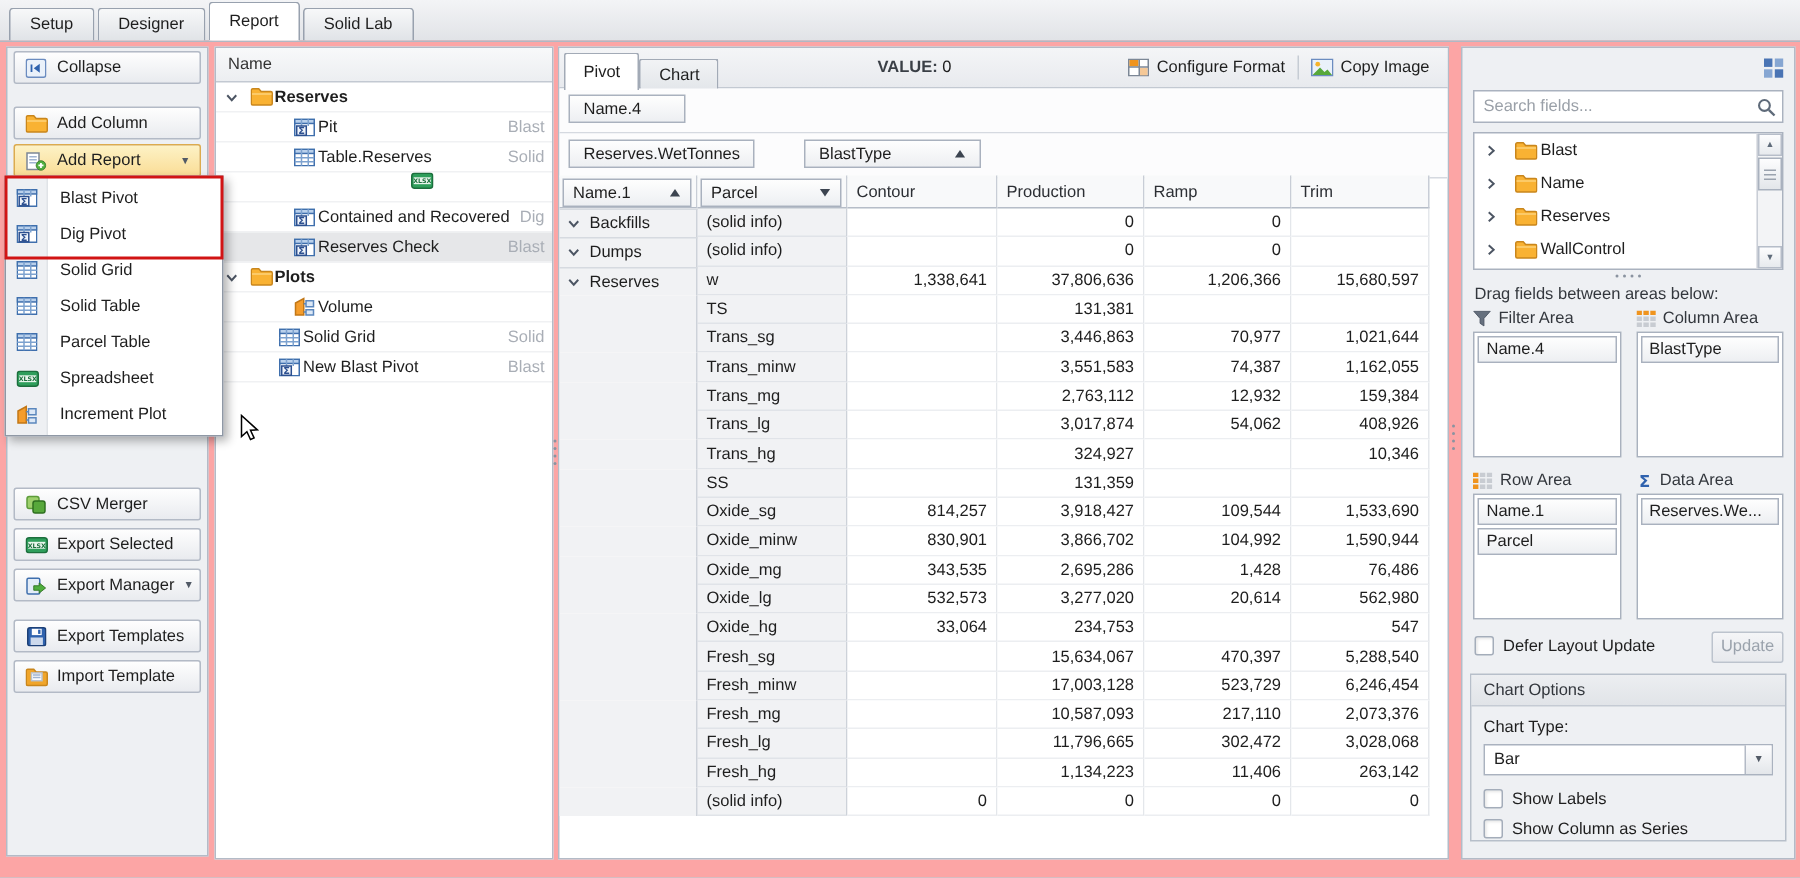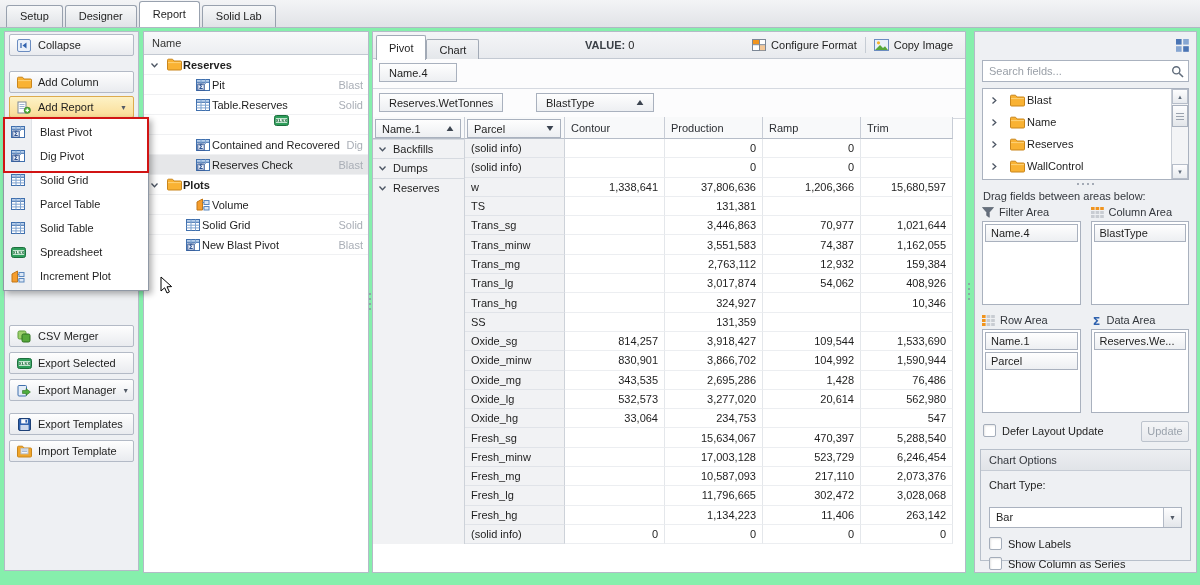--- a/index.html
+++ b/index.html
@@ -1,16 +1,16 @@
 <!DOCTYPE html>
 <html><head>
 <meta charset="utf-8">
 <style>
   html,body{margin:0;padding:0;background:#d6d9de;font-family:"Liberation Sans",sans-serif;}
-  .app{position:relative;width:1200px;height:585px;background:#86efac;overflow:hidden;font-size:11px;color:#1e1e1e;outline:1px solid #a2abb8;}
+  .app{position:relative;width:1200px;height:585px;background:#fca5a5;overflow:hidden;font-size:11px;color:#1e1e1e;outline:1px solid #a2abb8;}
   
   .tabbar{position:absolute;left:0;top:0;width:100%;height:28px;background:linear-gradient(#f3f4f6,#e1e3e7);border-bottom:1px solid #b0b8c4;display:flex;align-items:flex-end;padding-left:6px;box-sizing:border-box;}
   .tab{height:21px;line-height:21px;padding:0 13px;margin-right:2px;background:linear-gradient(#f7f8f9,#e0e3e7);border:1px solid #98a1ae;border-bottom:none;border-radius:3px 3px 0 0;cursor:default;}
   .tab.active{height:25px;line-height:25px;background:#fff;position:relative;z-index:2;}
   
   .panel{position:absolute;background:#fff;border:1px solid #b3bbc7;box-sizing:border-box;}
   .graybg{background:#eef0f3;}
   
   .btn{display:flex;align-items:center;gap:6px;height:22px;padding:0 6px;border:1px solid #b3bac6;border-radius:2px;background:linear-gradient(#fefefe,#e9ebef);box-sizing:border-box;white-space:nowrap;}
   .btn .bicon{display:inline-flex;width:16px;justify-content:center;flex:0 0 16px;}
@@ -73,21 +73,21 @@
   .sthumb{position:absolute;left:0;right:0;top:16px;height:22px;background:linear-gradient(#fdfdfe,#e3e6ea);border:1px solid #a9b1be;box-sizing:border-box;display:flex;flex-direction:column;gap:2px;align-items:center;justify-content:center;}
   .sthumb i{width:8px;height:1px;background:#9aa2ae;}
   .arealbl{display:flex;align-items:center;gap:5px;color:#33373d;}
   .areabox{background:#fff;border:1px solid #a9b1be;height:84px;padding:2px;box-sizing:border-box;margin-top:3px;}
   .areachip{height:18px;line-height:17px;padding:0 5px;margin-bottom:2px;background:linear-gradient(#fefefe,#edeff2);border:1px solid #a9b1be;box-sizing:border-box;white-space:nowrap;overflow:hidden;}
   .cb{display:inline-block;width:13px;height:13px;background:#fff;border:1px solid #a4adba;border-radius:2px;box-shadow:inset 1px 1px 2px rgba(0,0,0,.1);box-sizing:border-box;flex:0 0 13px;}
   .cbrow{display:flex;align-items:center;gap:6px;}
   .updbtn{position:absolute;right:7px;top:389px;width:48px;height:21px;border:1px solid #bcc3cd;border-radius:2px;background:linear-gradient(#f4f5f7,#e7e9ed);color:#9aa2ac;text-align:center;line-height:19px;box-sizing:border-box;}
   .chartgrp{position:absolute;left:5px;right:5px;top:417px;height:112px;background:#eef0f3;border:1px solid #b7bfca;box-sizing:border-box;}
   .chartgrp .ghead{height:20px;line-height:20px;background:linear-gradient(#eceef1,#e1e4e8);border-bottom:1px solid #c5cbd4;padding-left:8px;color:#33373d;}
-  .combo{position:relative;height:21px;background:#fff;border:1px solid #aab2bf;box-sizing:border-box;line-height:19px;padding-left:6px;margin-top:16px;}
+  .combo{position:relative;height:21px;background:#fff;border:1px solid #aab2bf;box-sizing:border-box;line-height:19px;padding-left:6px;margin-top:5px;}
   .combo .cbtn{position:absolute;right:0;top:0;bottom:0;width:17px;background:linear-gradient(#fdfdfe,#e3e6ea);border-left:1px solid #b3bac6;display:flex;align-items:center;justify-content:center;font-size:7px;color:#525a66;}
   .cursor{position:absolute;left:160px;top:276px;z-index:90;}
   svg{display:block;}
 </style>
 </head>
 <body>
 
 <div class="app">
 
   <div class="tabbar" id="tabbar">
@@ -828,31 +828,31 @@
         <span>Solid Grid</span>
       </div>
       <div class="menu-item">
         <span class="mi-icon" style="display: inline-flex;">
           <svg width="14" height="12" viewBox="0 0 14 12">
             <rect x="0.5" y="0.5" width="13" height="11" fill="#fff" stroke="#3f6fad"></rect>
             <rect x="0.5" y="0.5" width="13" height="2.8" fill="#b9d0eb" stroke="#3f6fad"></rect>
             <path d="M5 0.5 V11.5 M9.5 0.5 V11.5 M0.5 6.2 H13.5 M0.5 8.9 H13.5" stroke="#7da2cf" fill="none"></path>
           </svg>
         </span>
-        <span>Parcel Table</span>
+        <span>Solid Table</span>
       </div>
       <div class="menu-item">
         <span class="mi-icon" style="display: inline-flex;">
           <svg width="14" height="12" viewBox="0 0 14 12">
             <rect x="0.5" y="0.5" width="13" height="11" fill="#fff" stroke="#3f6fad"></rect>
             <rect x="0.5" y="0.5" width="13" height="2.8" fill="#b9d0eb" stroke="#3f6fad"></rect>
             <path d="M5 0.5 V11.5 M9.5 0.5 V11.5 M0.5 6.2 H13.5 M0.5 8.9 H13.5" stroke="#7da2cf" fill="none"></path>
           </svg>
         </span>
-        <span>Solid Table</span>
+        <span>Parcel Table</span>
       </div>
       <div class="menu-item">
         <span class="mi-icon" style="display: inline-flex;">
           <svg width="15" height="11" viewBox="0 0 15 11">
             <rect x="0.5" y="0.5" width="14" height="10" rx="2" fill="#2e9e5b" stroke="#1c6f3d"></rect>
             <rect x="1.8" y="3.2" width="11.4" height="4.6" fill="#e8f5ec"></rect>
             <text x="7.5" y="7" font-size="4.2" fill="#1c6f3d" text-anchor="middle" font-family="DejaVu Sans" font-weight="bold">XLSX</text>
           </svg>
         </span>
         <span>Spreadsheet</span>

